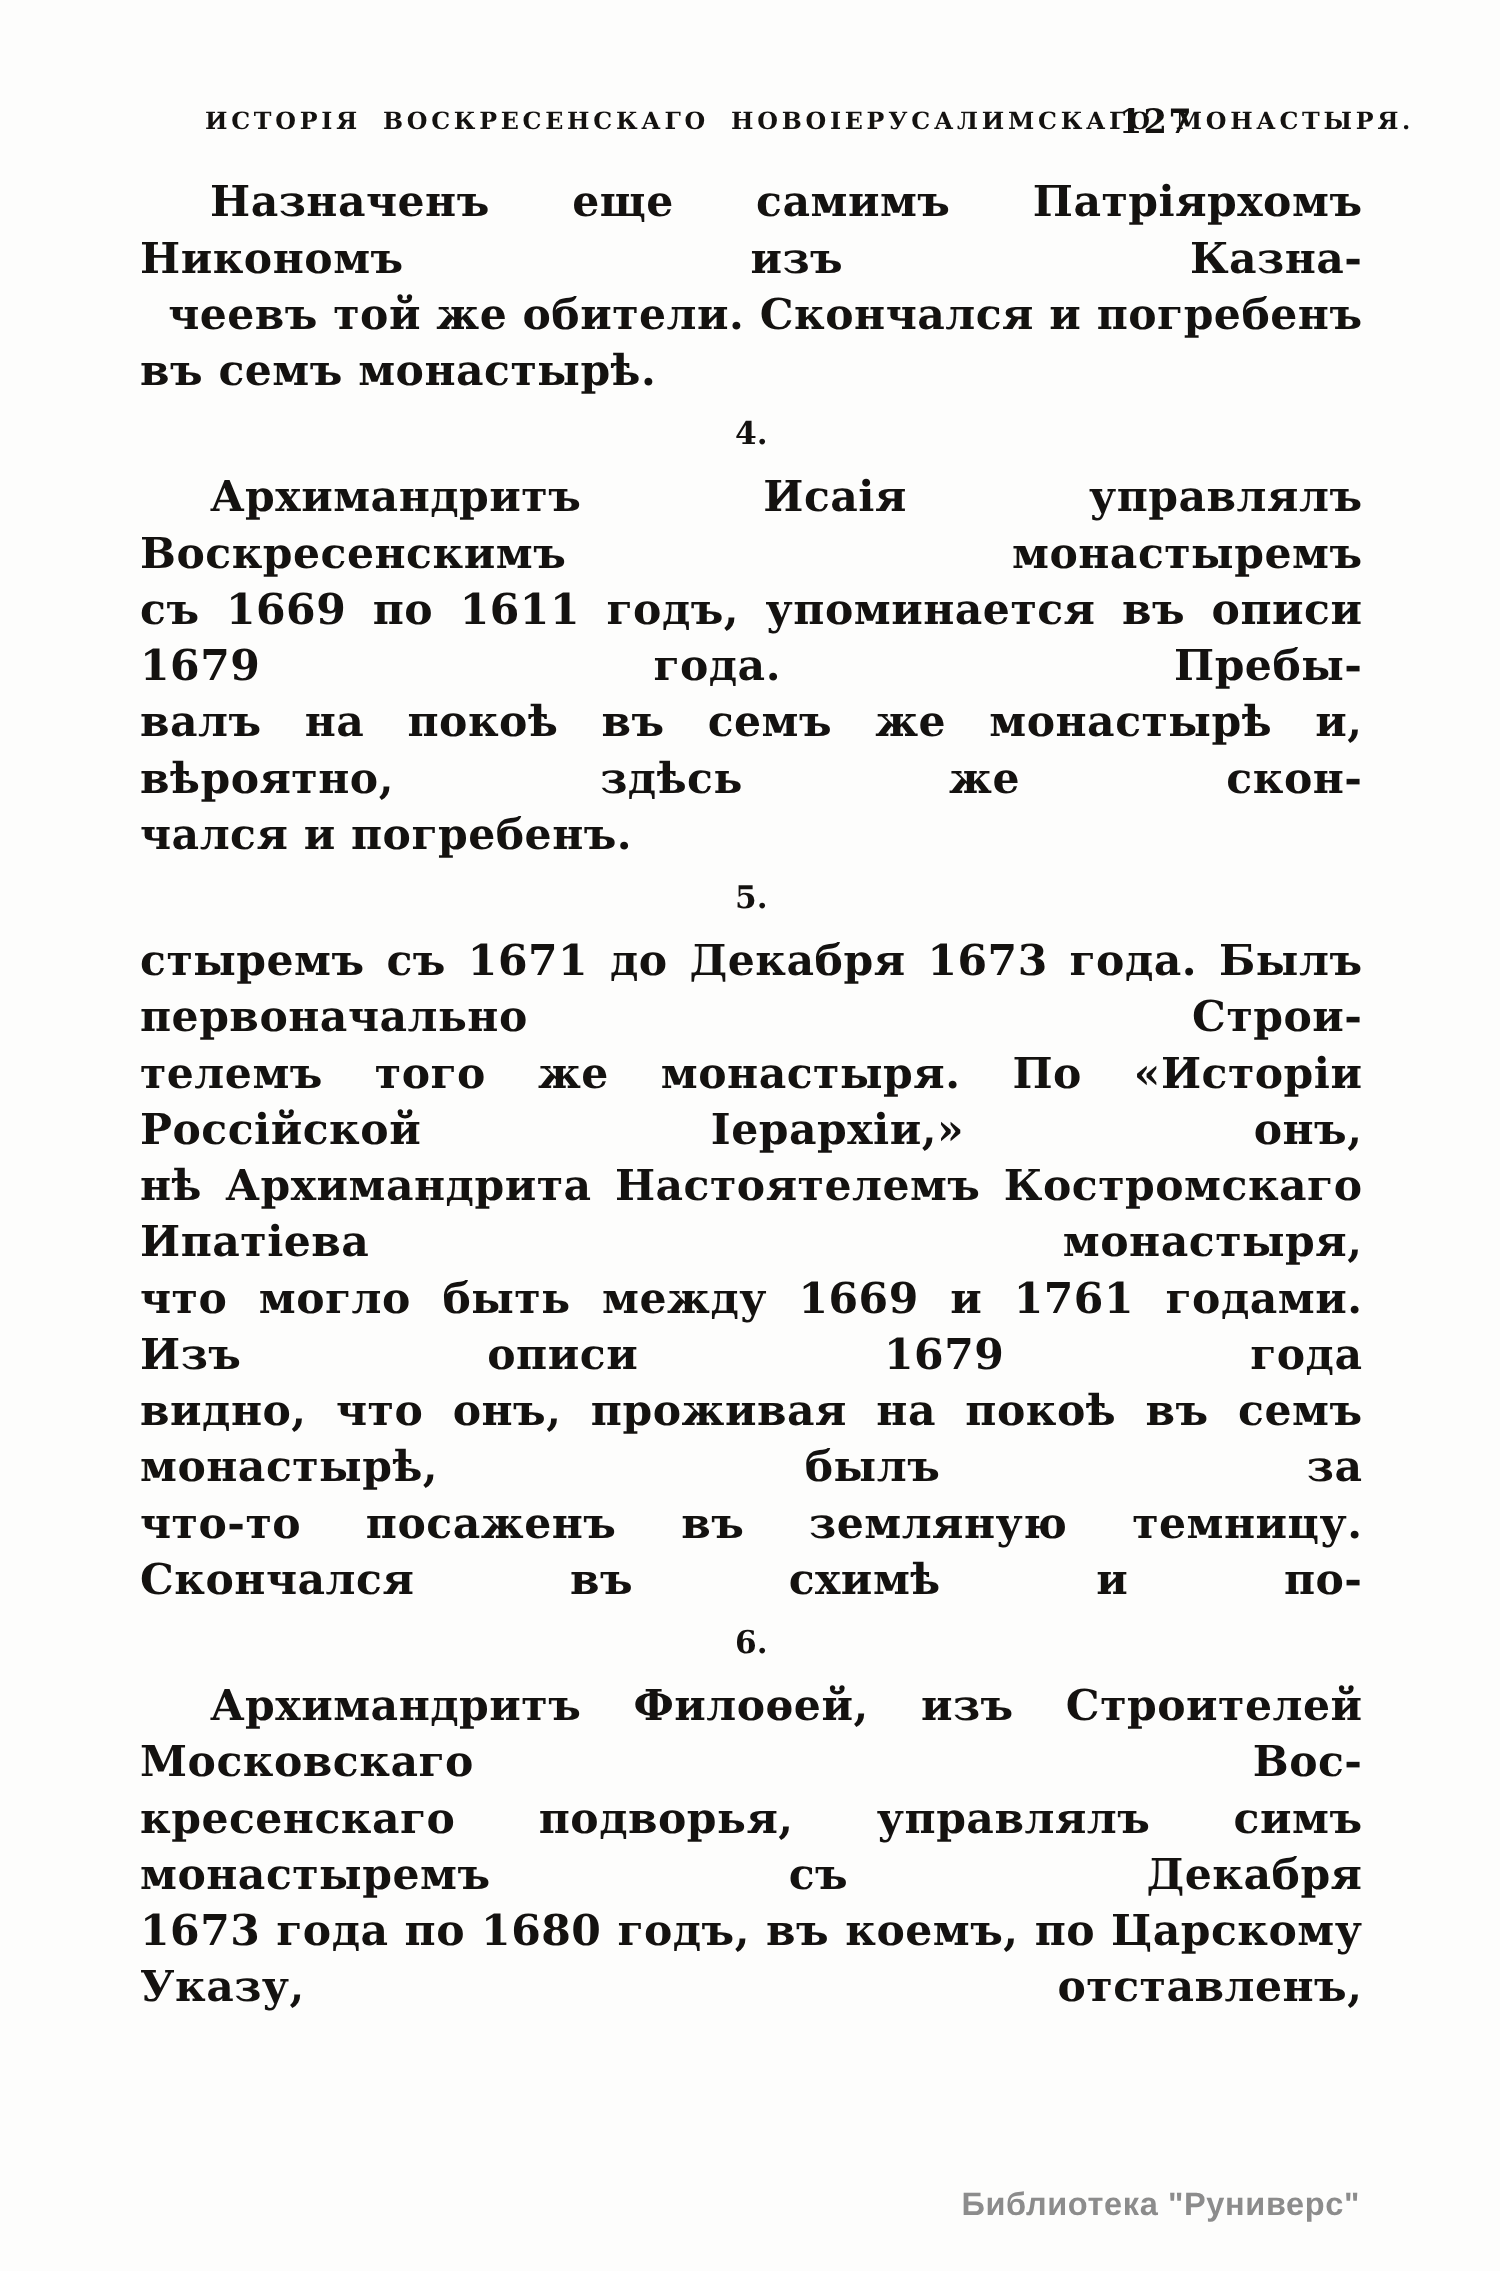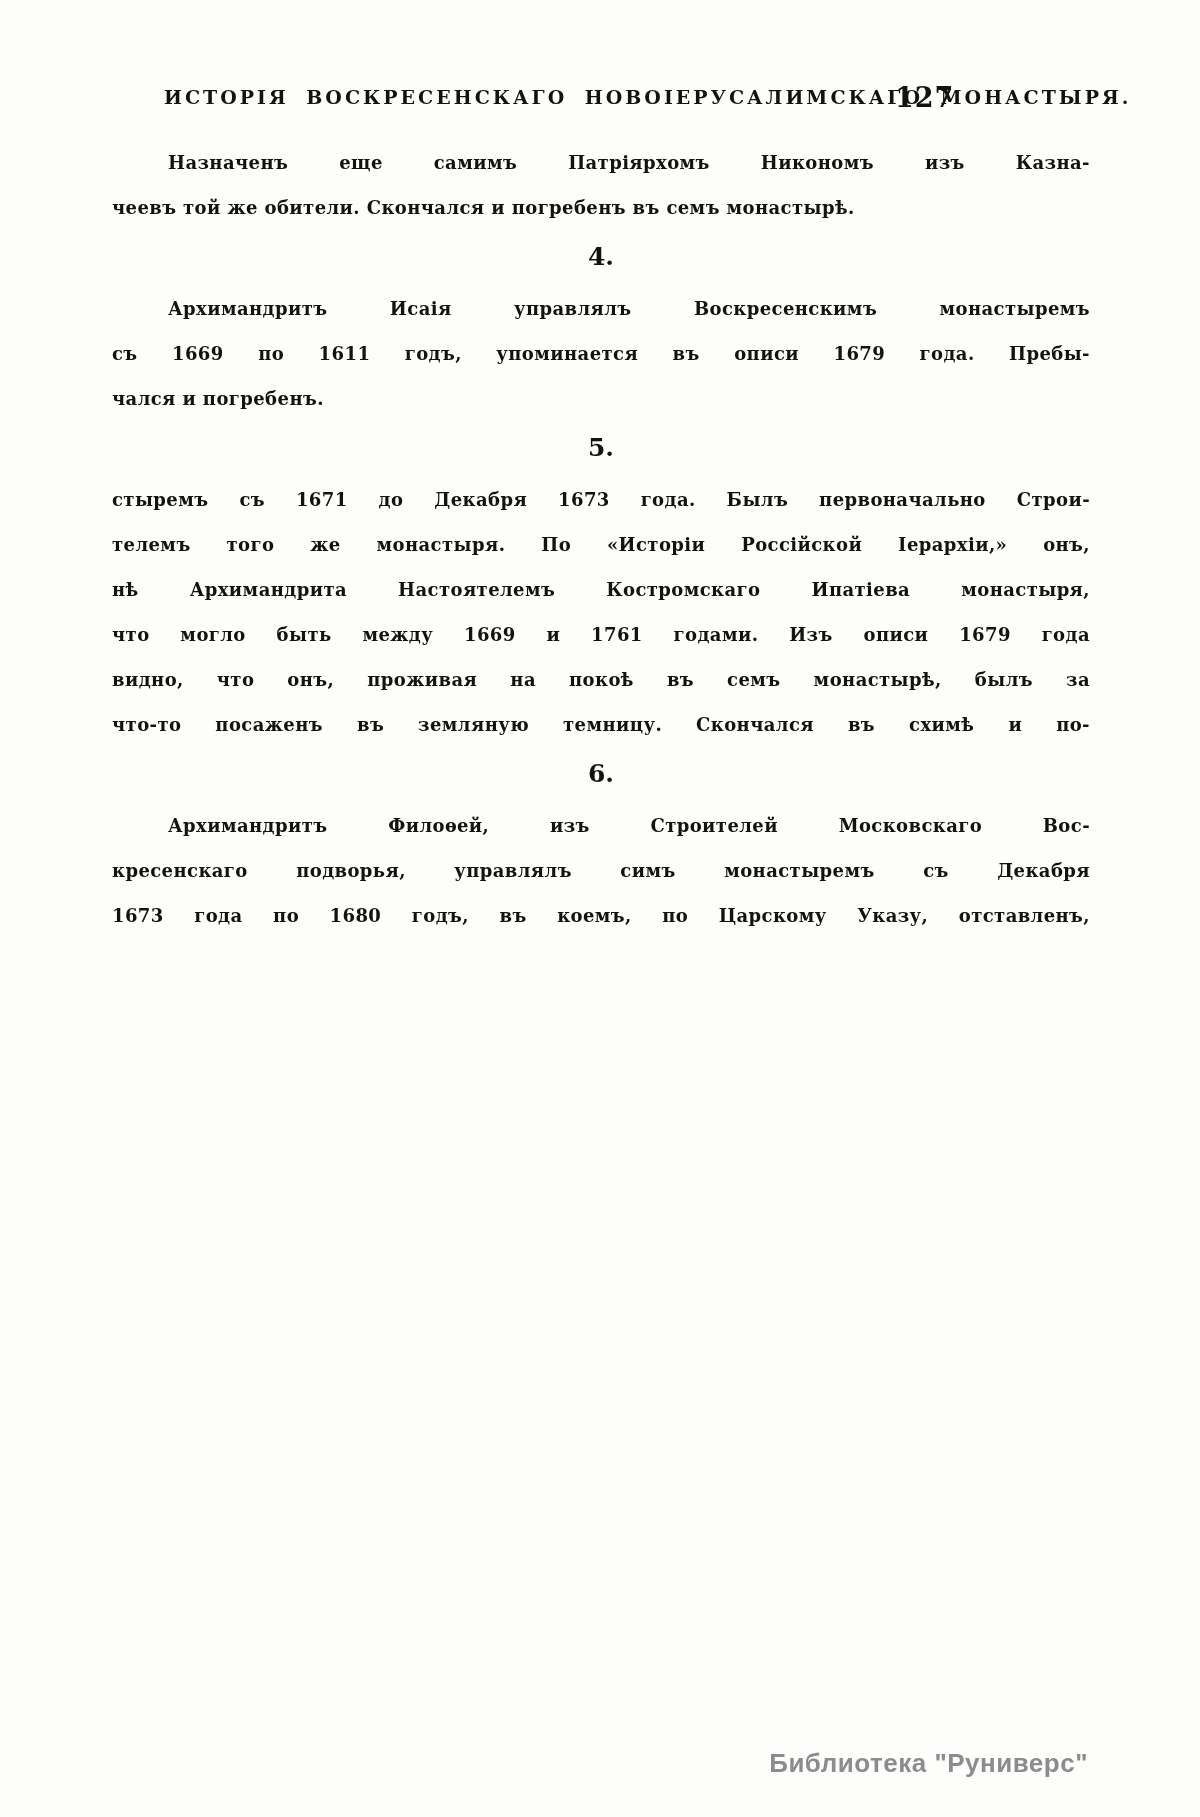--- a/index.html
+++ b/index.html
@@ -41,21 +41,21 @@
     margin-left: 15px;
   }
   .page-body {
     position: absolute;
     top: 140px;
     left: 112px;
     width: 978px;
   }
   .para { margin: 0; }
   .line {
-    font-size: 18px;
+    font-size: 34px;
     font-weight: bold;
     line-height: 45px;
     letter-spacing: 0.4px;
     text-align: justify;
     text-align-last: justify;
     white-space: normal;
   }
   .line.first { text-indent: 56px; }
   .line.last { text-align: right; text-align-last: left; }
   .section-number {
@@ -88,20 +88,21 @@
 
   <div class="page-body">
       <div class="para">
         <div class="line first">Назначенъ еще самимъ Патріярхомъ Никономъ изъ Казна-</div>
         <div class="line last">чеевъ той же обители. Скончался и погребенъ въ семъ монастырѣ.</div>
       </div>
       <div class="section-number">4.</div>
       <div class="para">
         <div class="line first">Архимандритъ Исаія управлялъ Воскресенскимъ монастыремъ</div>
         <div class="line">съ 1669 по 1611 годъ, упоминается въ описи 1679 года. Пребы-</div>
+        <div class="line">валъ на покоѣ въ семъ же монастырѣ и, вѣроятно, здѣсь же скон-</div>
         <div class="line last">чался и погребенъ.</div>
       </div>
       <div class="section-number">5.</div>
       <div class="para">
         <div class="line">стыремъ съ 1671 до Декабря 1673 года. Былъ первоначально Строи-</div>
         <div class="line">телемъ того же монастыря. По «Исторіи Россійской Іерархіи,» онъ,</div>
         <div class="line">нѣ Архимандрита Настоятелемъ Костромскаго Ипатіева монастыря,</div>
         <div class="line">что могло быть между 1669 и 1761 годами. Изъ описи 1679 года</div>
         <div class="line">видно, что онъ, проживая на покоѣ въ семъ монастырѣ, былъ за</div>
         <div class="line">что-то посаженъ въ земляную темницу. Скончался въ схимѣ и по-</div>

